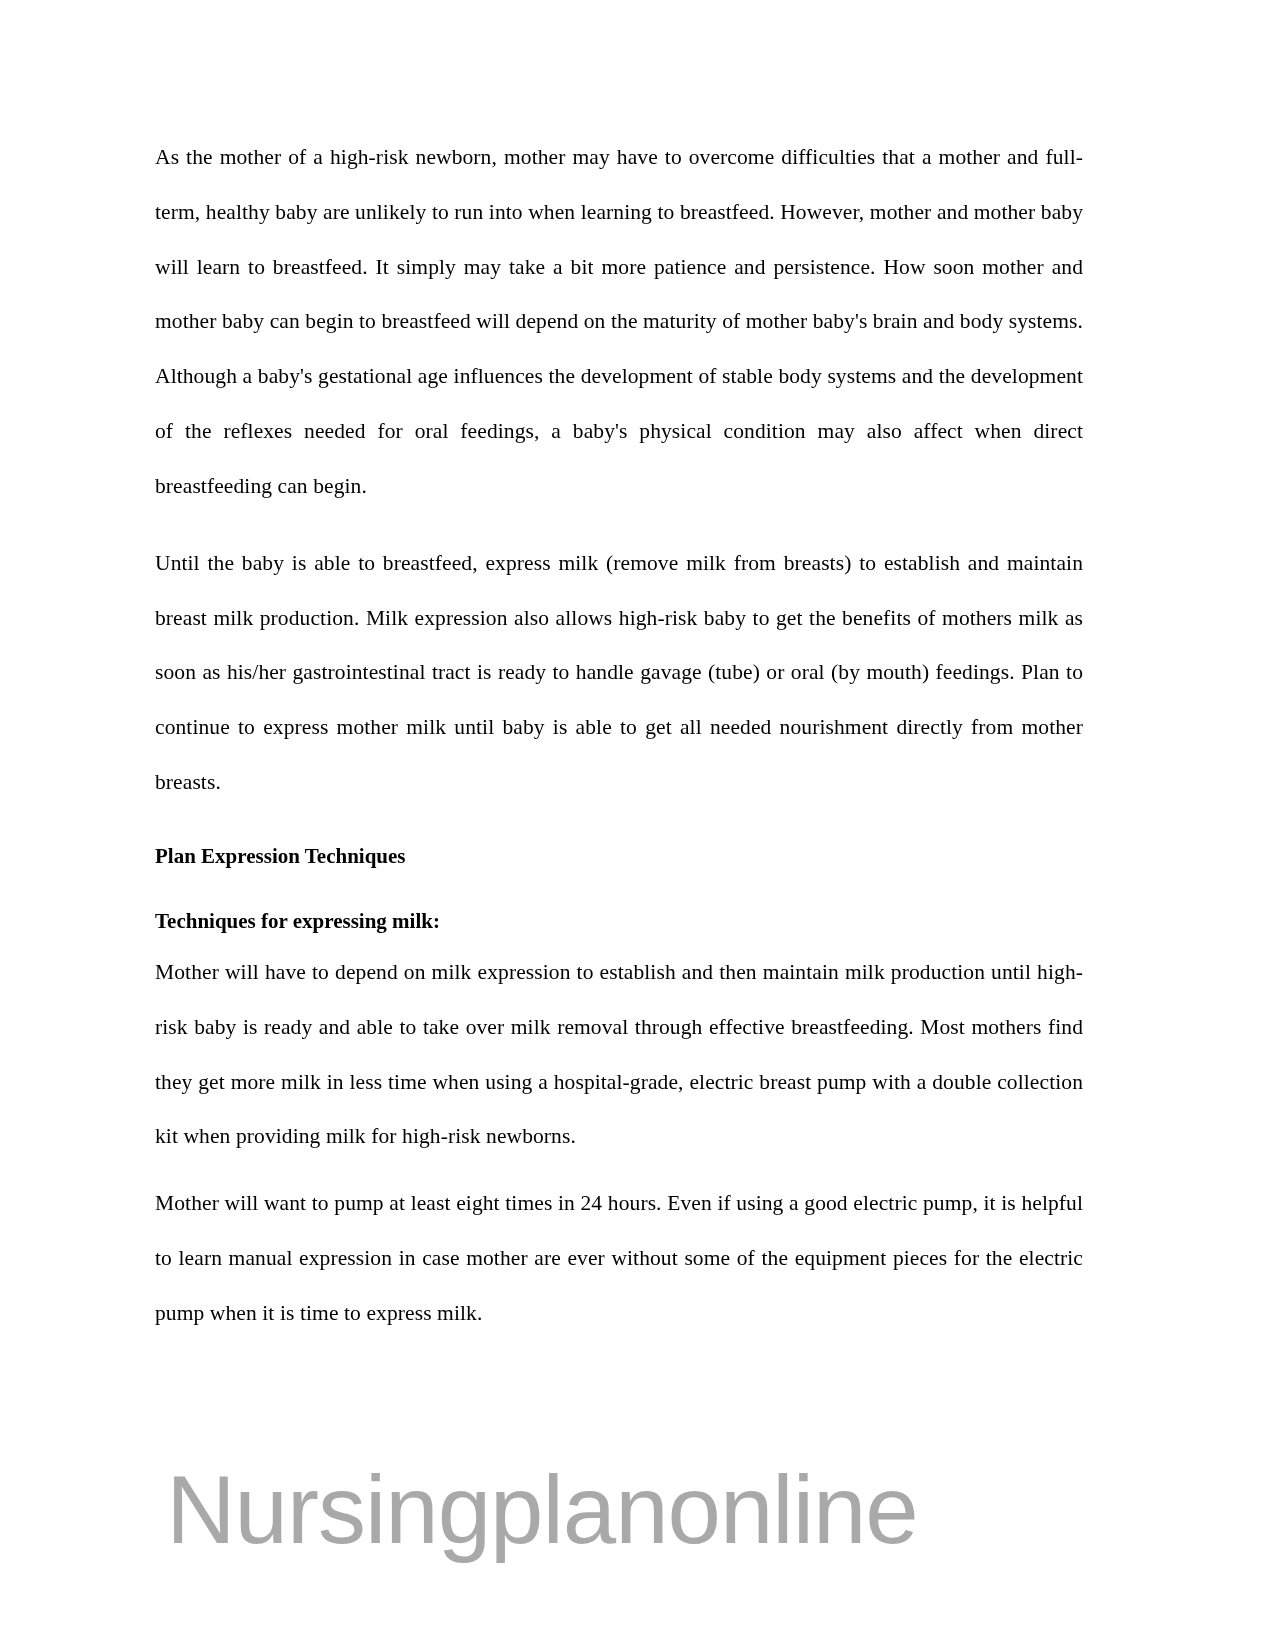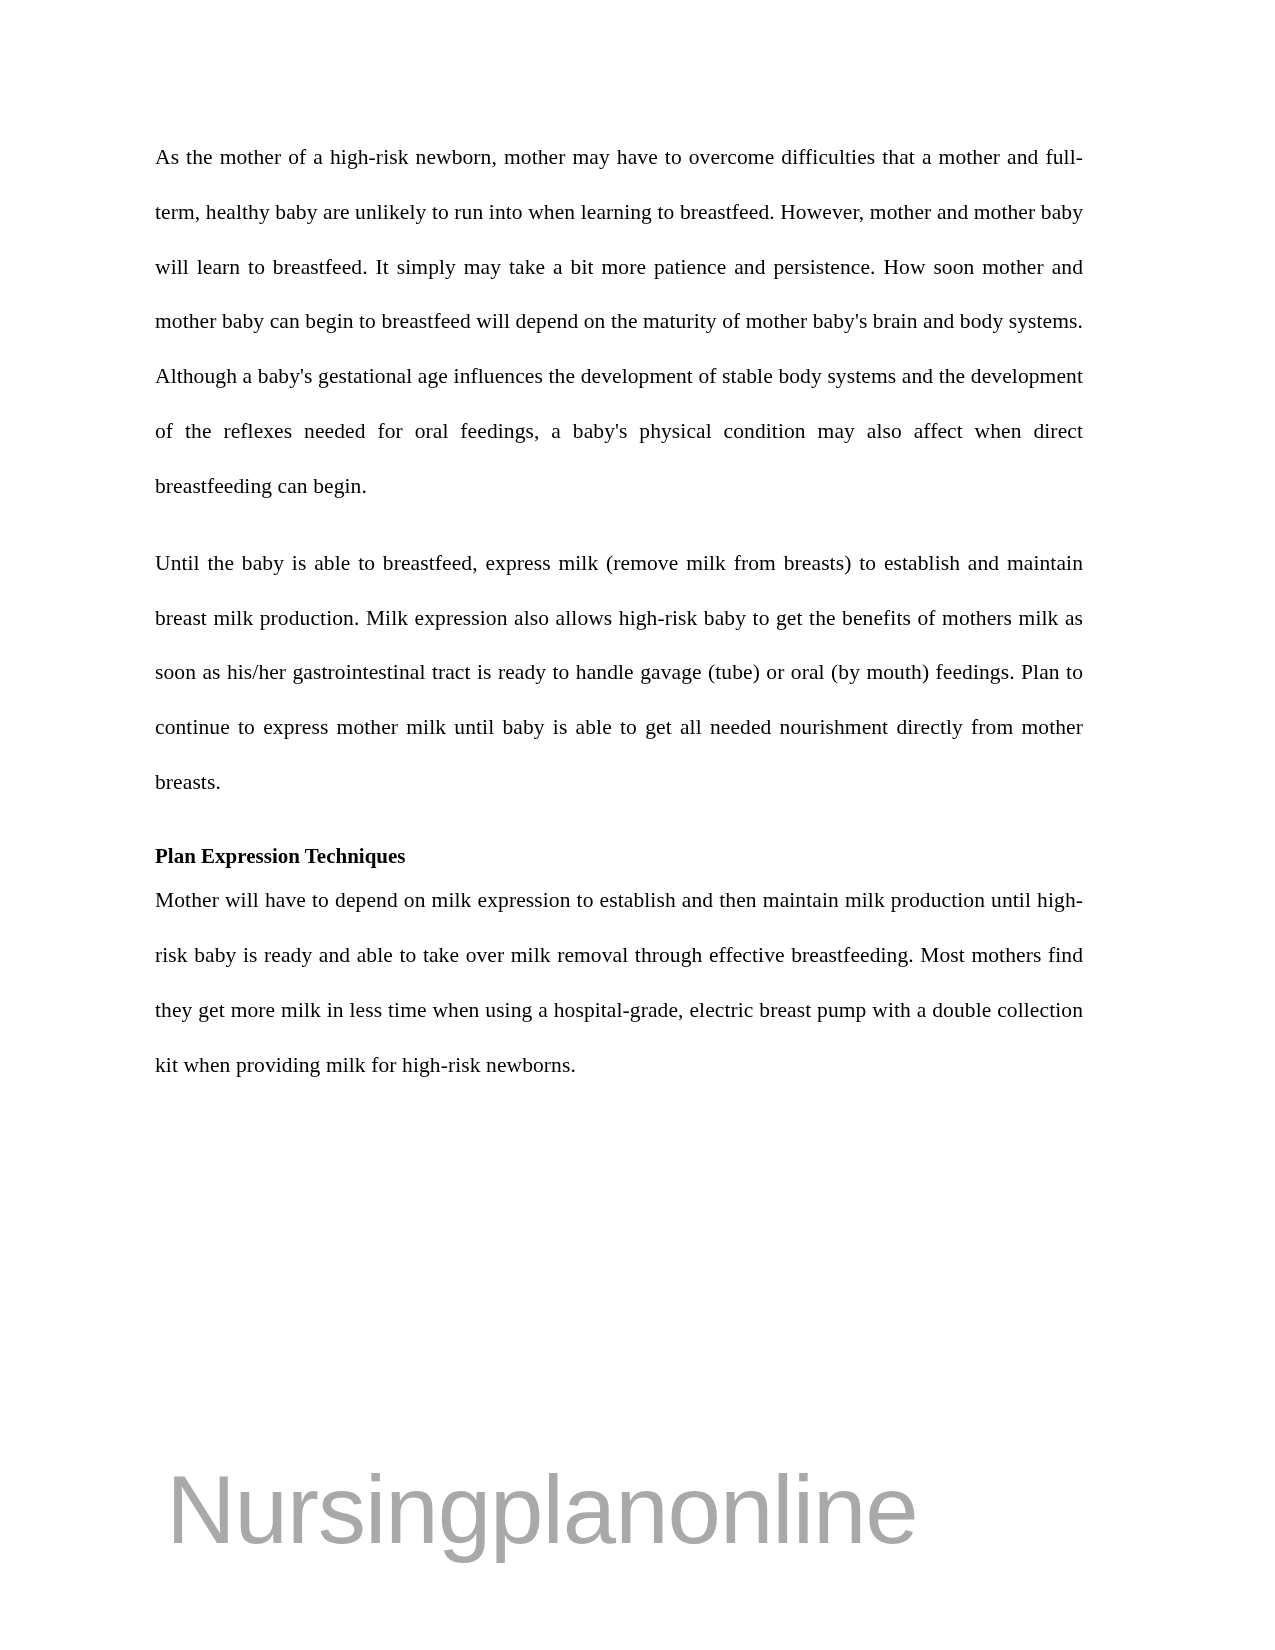--- a/index.html
+++ b/index.html
@@ -66,21 +66,23 @@
 
 <div class="page">
   <div class="content">
 
     <p class="body-par">As the mother of a high-risk newborn, mother may have to overcome difficulties that a mother and full-term, healthy baby are unlikely to run into when learning to breastfeed. However, mother and mother baby will learn to breastfeed. It simply may take a bit more patience and persistence. How soon mother and mother baby can begin to breastfeed will depend on the maturity of mother baby's brain and body systems. Although a baby's gestational age influences the development of stable body systems and the development of the reflexes needed for oral feedings, a baby's physical condition may also affect when direct breastfeeding can begin.</p>
 
     <p class="body-par">Until the baby is able to breastfeed, express milk (remove milk from breasts) to establish and maintain breast milk production. Milk expression also allows high-risk baby to get the benefits of mothers milk as soon as his/her gastrointestinal tract is ready to handle gavage (tube) or oral (by mouth) feedings. Plan to continue to express mother milk until baby is able to get all needed nourishment directly from mother breasts.</p>
 
     <h2 class="heading">Plan Expression Techniques</h2>
 
+    <h3 class="subheading">Techniques for expressing milk:</h3>
 
     <p class="body-par tight">Mother will have to depend on milk expression to establish and then maintain milk production until high-risk baby is ready and able to take over milk removal through effective breastfeeding. Most mothers find they get more milk in less time when using a hospital-grade, electric breast pump with a double collection kit when providing milk for high-risk newborns.</p>
 
 
+    <p class="body-par tight">Mother will want to pump at least eight times in 24 hours. Even if using a good electric pump, it is helpful to learn manual expression in case mother are ever without some of the equipment pieces for the electric pump when it is time to express milk.</p>
 
   </div>
 
   <div class="watermark">Nursingplanonline</div>
 </div>
 
 </body></html>

